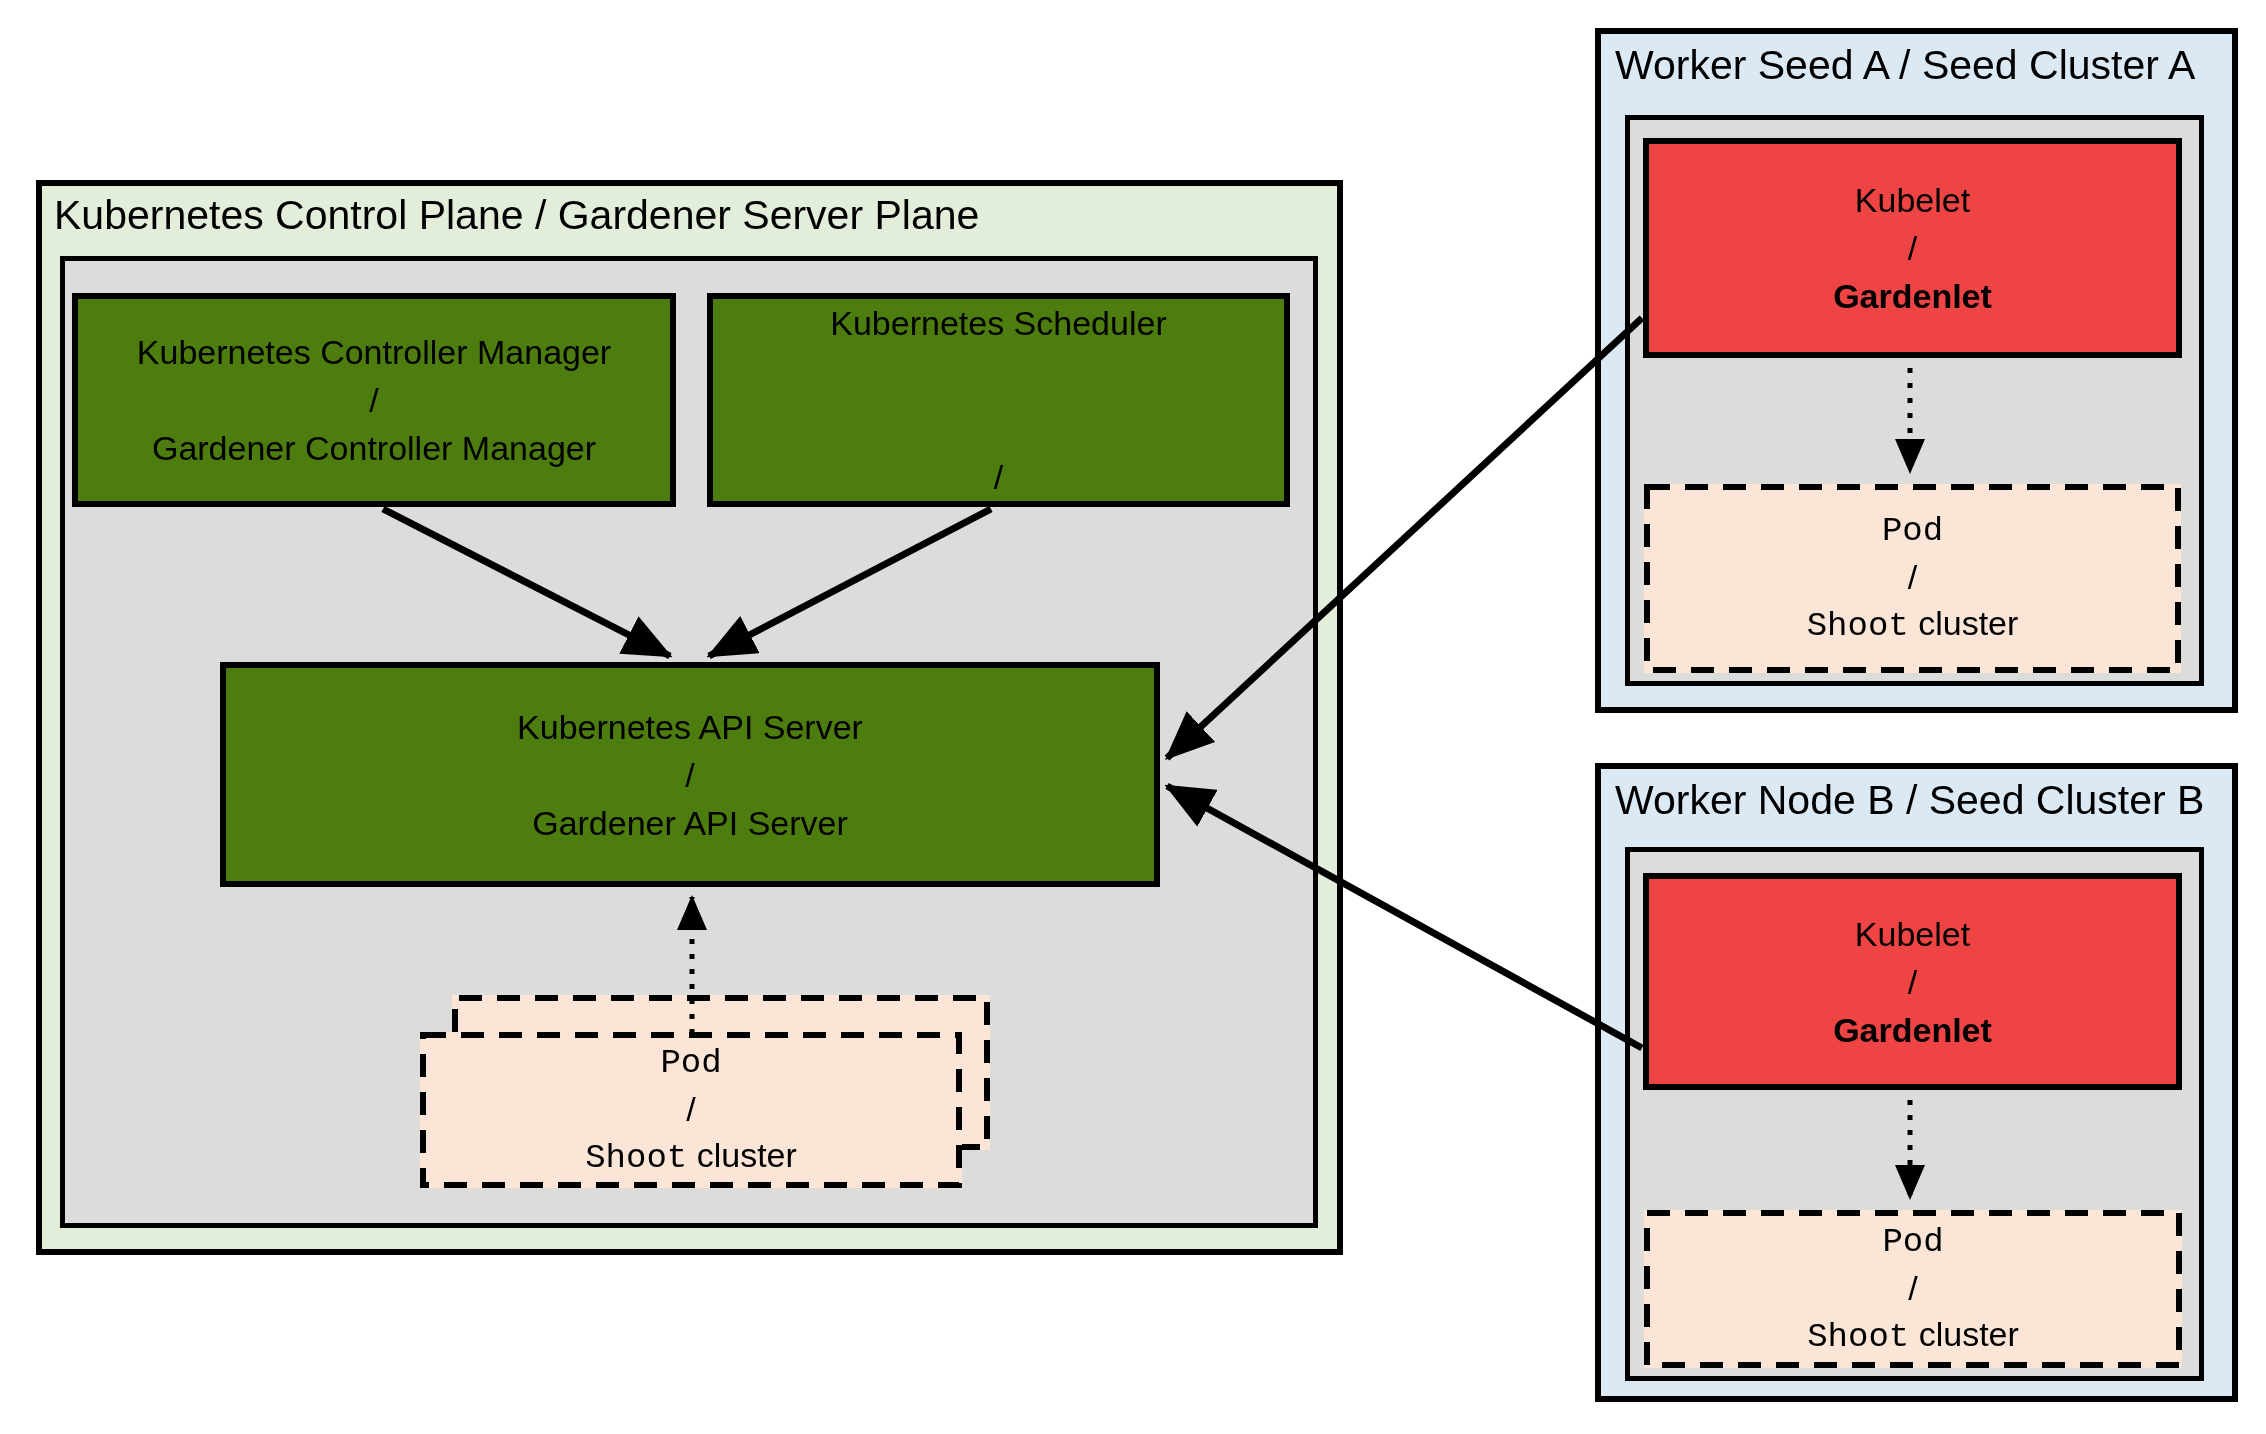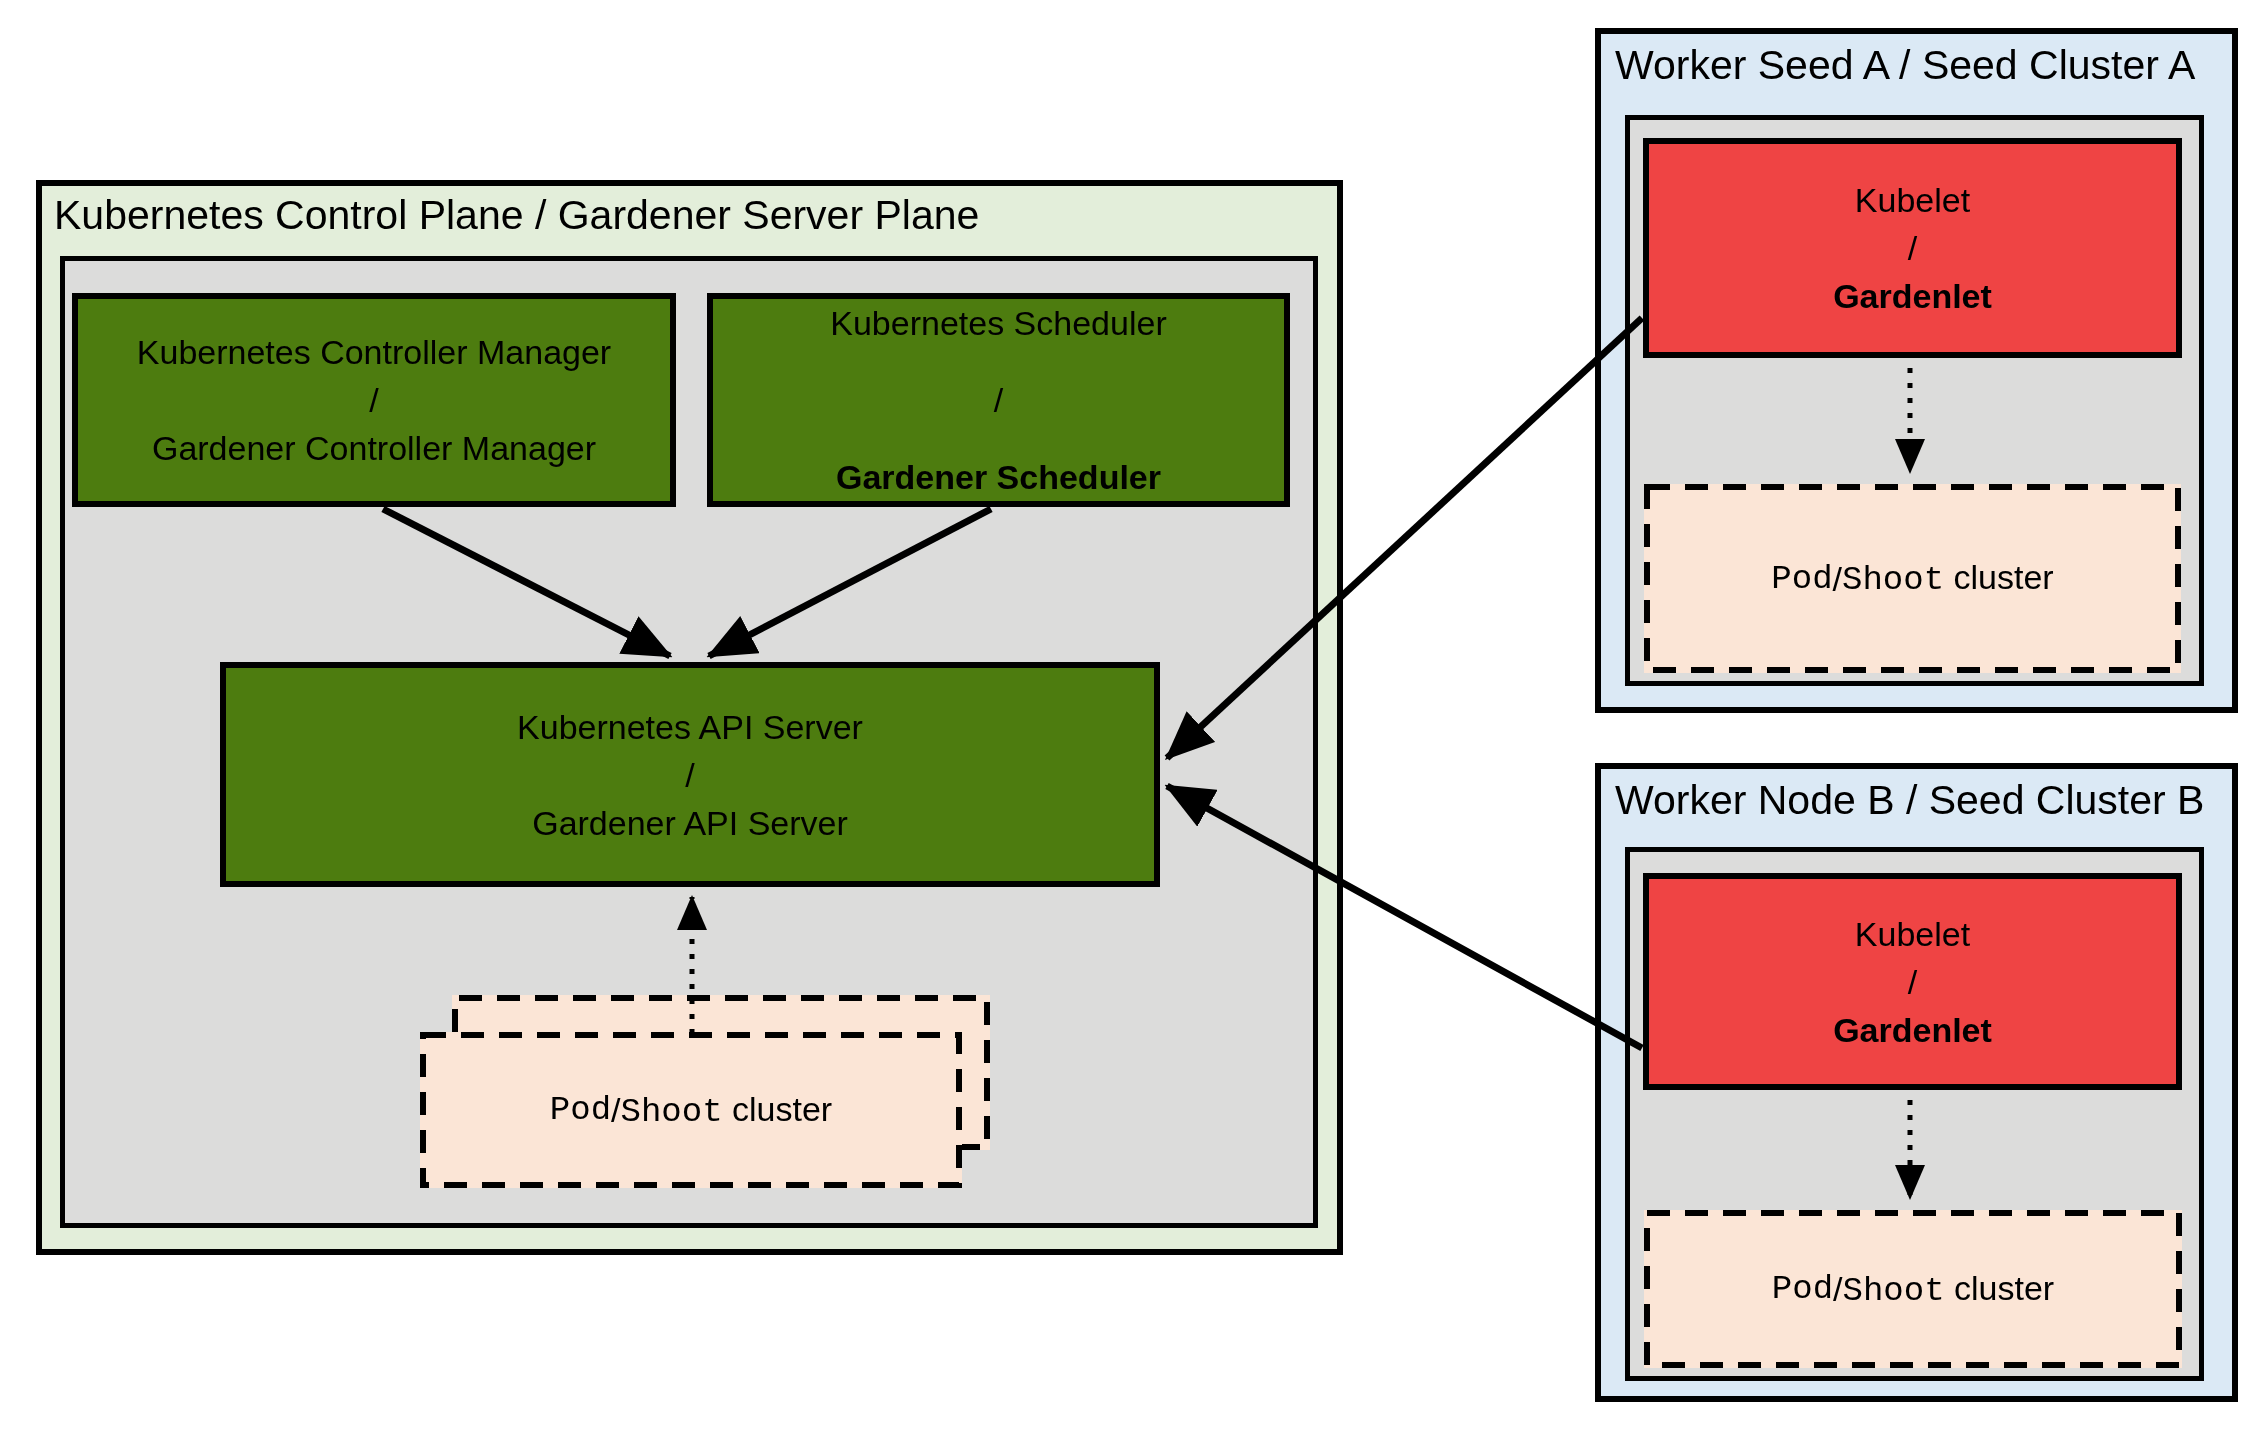--- a/index.html
+++ b/index.html
@@ -22,21 +22,21 @@
   .wa{left:1595px;top:28px;width:643px;height:685px;}
   .wb{left:1595px;top:763px;width:643px;height:639px;}
   .wtitle{position:absolute;left:14px;top:8px;font-size:41px;white-space:nowrap;}
   .winner{background:#dcdcdb;border:5px solid #000;}
   .wa-inner{left:1625px;top:115px;width:579px;height:571px;}
   .wb-inner{left:1625px;top:847px;width:579px;height:534px;}
   .kubelet{background:#ef4444;}
   .ka{left:1643px;top:138px;width:539px;height:220px;}
   .kb{left:1643px;top:873px;width:539px;height:217px;}
   
-  .podbg{background:#fbe5d6;display:flex;flex-direction:row;align-items:center;
+  .podbg{background:#fbe5d6;display:flex;flex-direction:column;align-items:center;
          justify-content:center;text-align:center;font-size:34px;line-height:46px;}
   .pod-back{left:452px;top:995px;width:538px;height:155px;}
   .pod-front{left:420px;top:1032px;width:542px;height:156px;}
   .pod-a{left:1644px;top:484px;width:537px;height:189px;}
   .pod-b{left:1644px;top:1210px;width:538px;height:158px;}
   .mono{font-family:"Liberation Mono","DejaVu Sans Mono",monospace;}
   .b{font-weight:bold;}
   .overlay{position:absolute;left:0;top:0;pointer-events:none;}
 </style>
 </head>
@@ -51,21 +51,20 @@
 
   <div class="abs cbox green kcm">
     <span>Kubernetes Controller Manager</span>
     <span>/</span>
     <span>Gardener Controller Manager</span>
   </div>
 
   <div class="abs cbox green sched">
     <span>Kubernetes Scheduler</span>
     <span>/</span>
-    <span class="b">Gardener Scheduler</span>
   </div>
 
   <div class="abs cbox green api">
     <span>Kubernetes API Server</span>
     <span>/</span>
     <span>Gardener API Server</span>
   </div>
 
   <div class="abs podbg pod-back"></div>
   <div class="abs podbg pod-front">

